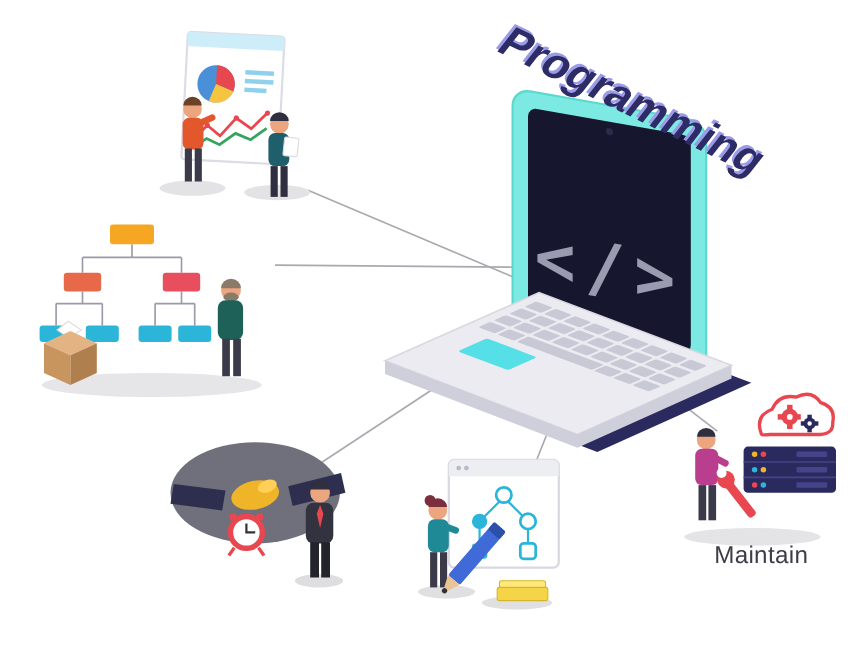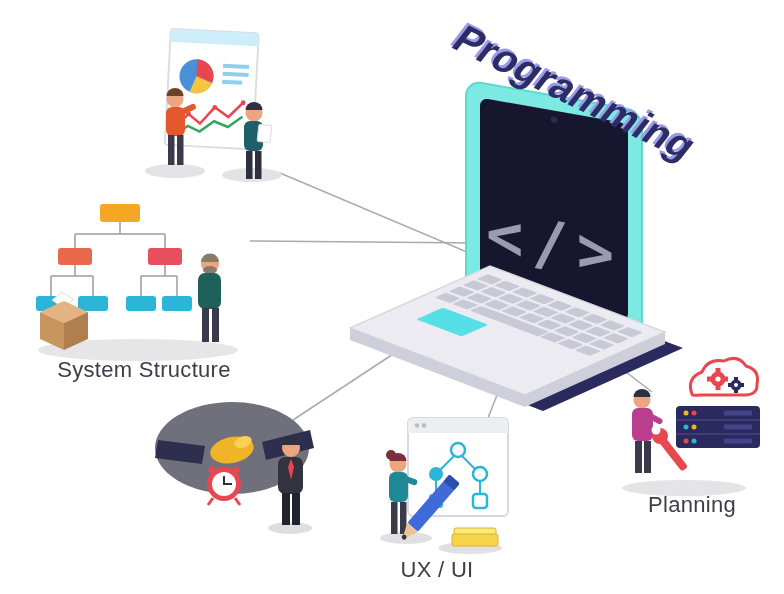--- a/index.html
+++ b/index.html
@@ -271,17 +271,15 @@
       <rect x="23" y="91" width="7" height="32" fill="#3a3a4a"></rect>
       <rect x="32" y="91" width="7" height="32" fill="#3a3a4a"></rect>
     </g>
     <g>
       <circle cx="48" cy="86" r="8" fill="#e8474f"></circle>
       <circle cx="44" cy="80" r="4.5" fill="#ffffff"></circle>
       <rect x="44.5" y="88" width="8" height="40" rx="3" fill="#e8474f" transform="rotate(-38 48 88)"></rect>
     </g>
   </svg>
 
-  <div class="label" style="left:32px; top:357px; width:224px;">System Structure</div>
-  <div class="label" style="left:377px; top:557px; width:120px;">UX / UI</div>
-  <div class="label" style="left:631px; top:492px; width:122px;">Planning</div>
+  <div class="label" style="left:631px; top:492px; width:122px;">Maintain</div>
 
 </div>
 
 </body></html>

